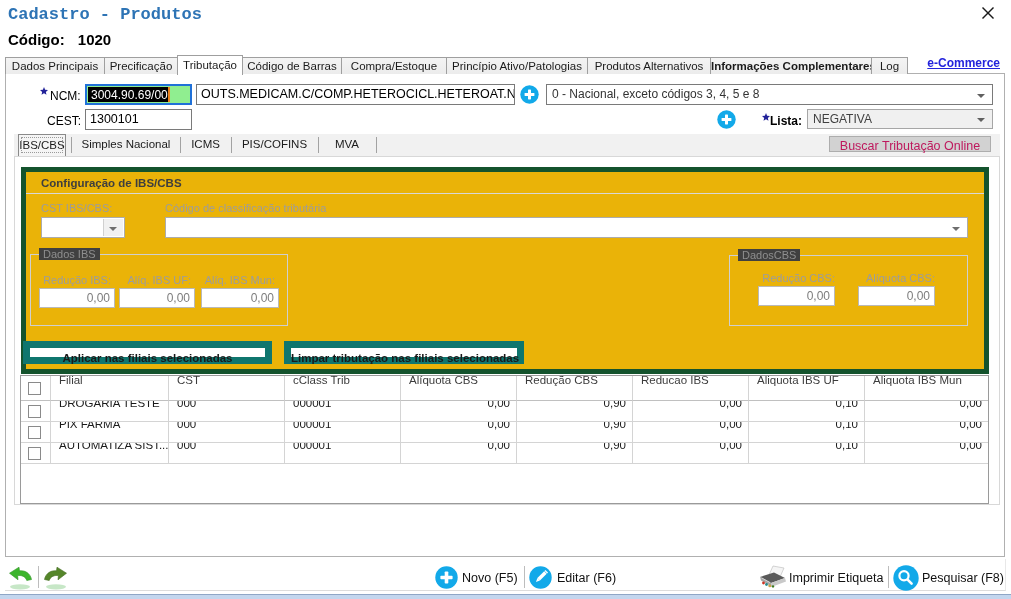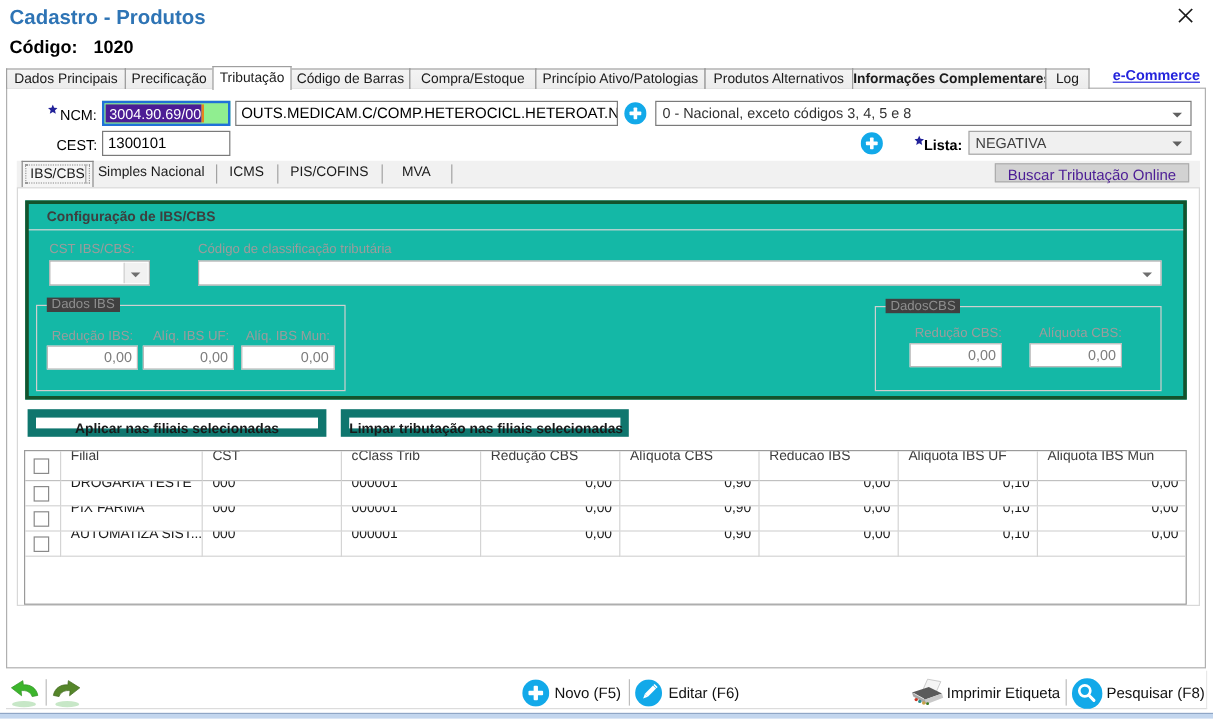--- a/index.html
+++ b/index.html
@@ -19,38 +19,38 @@
   .mtab.active { top:0; height:20px; background:#fff; z-index:3; line-height:18px; }
   .page-panel { position:absolute; left:5px; top:73px; width:1000px; height:484px; background:#fff; border:1px solid #b0b0b0; z-index:0; }
 
   .link { font-size:12px; font-weight:bold; color:#2323dc; text-decoration:underline; cursor:pointer; }
 
   
   .flabel { font-size:12px; color:#000; white-space:nowrap; }
   .star { width:8px; height:8px; display:inline-block; }
   .inp { position:absolute; background:#fff; border:1px solid #7a7a7a; font-size:12.5px; color:#000; line-height:18px; padding:0 0 0 4px; white-space:nowrap; overflow:hidden; }
   .ncm-box { position:absolute; background:#90ee90; border:2px solid #2071d8; }
-  .ncm-sel { position:absolute; left:1px; top:1px; bottom:1px; width:80px; overflow:hidden; background:#4c1d95; color:#fff; font-size:12px; line-height:14px; display:flex; align-items:center; padding:0 0 0 3px; white-space:nowrap; }
+  .ncm-sel { position:absolute; left:1px; top:1px; bottom:1px; width:80px; overflow:hidden; background:#000000; color:#fff; font-size:12px; line-height:14px; display:flex; align-items:center; padding:0 0 0 3px; white-space:nowrap; }
   .caret { position:absolute; top:1px; bottom:1px; width:2px; background:#e8821e; }
   .combo { position:absolute; background:#fff; border:1px solid #7a7a7a; font-size:12px; color:#333; line-height:18px; padding-left:5px; white-space:nowrap; overflow:hidden; }
   .combo .arr { position:absolute; right:7px; top:50%; margin-top:-1px; width:0; height:0; border-left:4px solid transparent; border-right:4px solid transparent; border-top:4px solid #606060; }
   .combo.disabled { background:#f0f0f0; border-color:#a6a6a6; color:#3f3f3f; }
   .plus-btn { position:absolute; width:19px; height:19px; cursor:pointer; }
 
   
   .tax-strip { position:absolute; left:14px; top:134px; width:986px; height:22px; background:#f1f1f1; }
   .ttab { position:absolute; top:134px; height:22px; font-size:11.5px; color:#1b1b1b; text-align:center; line-height:21px; white-space:nowrap; }
   .ttab.active { background:#f5f5f5; border:1px solid #8a8a8a; border-bottom:none; outline:1px dotted #9a9a9a; outline-offset:-4px; }
   .tsep { position:absolute; top:137px; height:16px; width:1px; background:#a2a2a2; }
-  .buscar-btn { position:absolute; left:829px; top:136px; width:162px; height:16px; background:#d2d2d2; border:1px solid #adadad; font-size:12.5px; color:#4c1d95; text-align:center; line-height:18px; cursor:pointer; }
+  .buscar-btn { position:absolute; left:829px; top:136px; width:162px; height:16px; background:#d2d2d2; border:1px solid #adadad; font-size:12.5px; color:#be185d; text-align:center; line-height:18px; cursor:pointer; }
 
   .inner-panel { position:absolute; left:14px; top:156px; width:986px; height:349px; background:#fff; border:1px solid #d8d8d8; }
 
   
-  .groupbox { position:absolute; left:21px; top:167px; width:968px; height:166px; background:#14b8a6; border:3px solid #14532d; }
+  .groupbox { position:absolute; left:21px; top:167px; width:968px; height:207px; background:#eab308; border:5px solid #14532d; }
   .groupbox .gb-title { position:absolute; left:15px; top:5px; font-size:11.5px; font-weight:bold; color:#3e3e3e; }
   .groupbox .gb-line { position:absolute; left:0; top:21px; width:100%; height:1px; background:#d8d8d8; }
   .glabel { position:absolute; font-size:11px; color:#9c9c9c; white-space:nowrap; }
   .dcombo { position:absolute; background:#fff; border:1px solid #acacac; height:21px; }
   .dcombo .btn { position:absolute; right:1px; top:1px; bottom:1px; width:20px; background:#f1f1f1; border-left:1px solid #d0d0d0; }
   .dcombo .arr { position:absolute; right:7px; top:50%; margin-top:-1px; width:0; height:0; border-left:4px solid transparent; border-right:4px solid transparent; border-top:4px solid #6e6e6e; }
   .fieldset { position:absolute; border:1px solid #cfcfcf; }
   .fieldset .legend { position:absolute; top:-7px; left:8px; background:#404040; padding:0 4px; font-size:11px; color:#8e8e8e; white-space:nowrap; }
   .dinp { position:absolute; background:#fff; border:1px solid #b9b9b9; font-size:12px; color:#7d7d7d; text-align:right; line-height:18px; padding-right:4px; }
   .glabel-r { position:absolute; font-size:11px; color:#9c9c9c; white-space:nowrap; text-align:right; }
@@ -71,21 +71,21 @@
   .tb-label { position:absolute; top:571px; font-size:12.5px; color:#111; white-space:nowrap; }
   .tb-sep { position:absolute; top:566px; width:1px; height:22px; background:#bdbdbd; }
   .circle-icon { position:absolute; cursor:pointer; }
   .bottom-strip { position:absolute; left:0; top:594px; width:1011px; height:5px; background:linear-gradient(#8fa6c6 0, #8fa6c6 1px, #c3d6ee 1px, #c3d6ee 100%); }
 </style>
 </head>
 <body>
 
 <div id="app">
 
-  <div class="abs win-title" style="left:8px; top:5px;">Cadastro - Produtos</div>
+  <div class="abs win-title" style="left:8px; top:5px;font-family:Liberation Mono, monospace;">Cadastro - Produtos</div>
   <svg class="abs close-btn" style="left:979px; top:4px;" viewBox="0 0 18 18">
     <line x1="3.5" y1="3.5" x2="14.5" y2="14.5" stroke="#1a1a1a" stroke-width="1.4"></line>
     <line x1="14.5" y1="3.5" x2="3.5" y2="14.5" stroke="#1a1a1a" stroke-width="1.4"></line>
   </svg>
   <div class="abs code-line" style="left:8px; top:31px;">
     <span>Código:</span>
     <span style="margin-left:9px;">1020</span>
   </div>
 
   <div class="page-panel"></div>
@@ -131,21 +131,21 @@
   <svg class="abs star" style="left:762px; top:113px;" viewBox="0 0 10 10">
     <polygon points="5,0 6.4,3.4 10,3.8 7.3,6.2 8.1,9.8 5,7.9 1.9,9.8 2.7,6.2 0,3.8 3.6,3.4" fill="#222299"></polygon>
   </svg>
   <div class="abs flabel" style="left:770px; top:114px; font-weight:bold;">Lista:</div>
   <div class="combo disabled" style="left:807px; top:109px; width:186px; height:20px;">
     <span>NEGATIVA</span>
     <span class="arr"></span>
   </div>
 
   <div class="tax-strip"></div>
-  <div class="ttab active" style="left:18px; width:60px;">IBS/CBS</div>
+  <div class="ttab active" style="left:18px; width:48px;">IBS/CBS</div>
   <div class="ttab" style="left:72px; width:108px;">Simples Nacional</div>
   <div class="ttab" style="left:180px; width:51px;">ICMS</div>
   <div class="ttab" style="left:231px; width:87px;">PIS/COFINS</div>
   <div class="ttab" style="left:318px; width:58px;">MVA</div>
   <div class="tsep" style="left:71px;"></div>
   <div class="tsep" style="left:180px;"></div>
   <div class="tsep" style="left:231px;"></div>
   <div class="tsep" style="left:318px;"></div>
   <div class="tsep" style="left:376px;"></div>
   <div class="buscar-btn">Buscar Tributação Online</div>
@@ -188,22 +188,22 @@
   <div class="act-btn" style="left:284px; width:240px;">Limpar tributação nas filiais selecionadas</div>
 
   <div class="grid">
     <div class="grow ghead" style="top:0; height:25px;">
       <div class="gcell cbcell" style="width:30px;">
           <span class="cbx"></span>
         </div>
       <div class="gcell" style="width:118px;">Filial</div>
       <div class="gcell" style="width:116px;">CST</div>
       <div class="gcell" style="width:116px;">cClass Trib</div>
+      <div class="gcell" style="width:116px;">Alíquota CBS</div>
       <div class="gcell" style="width:116px;">Redução CBS</div>
-      <div class="gcell" style="width:116px;">Alíquota CBS</div>
       <div class="gcell" style="width:116px;">Reducao IBS</div>
       <div class="gcell" style="width:116px;">Aliquota IBS UF</div>
       <div class="gcell" style="width:123px; border-right:none;">Aliquota IBS Mun</div>
     </div>
     <div class="grow" style="top:25px; height:21px;">
       <div class="gcell cbcell" style="width:30px;">
           <span class="cbx"></span>
         </div>
       <div class="gcell" style="width:118px;">DROGARIA TESTE</div>
       <div class="gcell" style="width:116px;">000</div>

